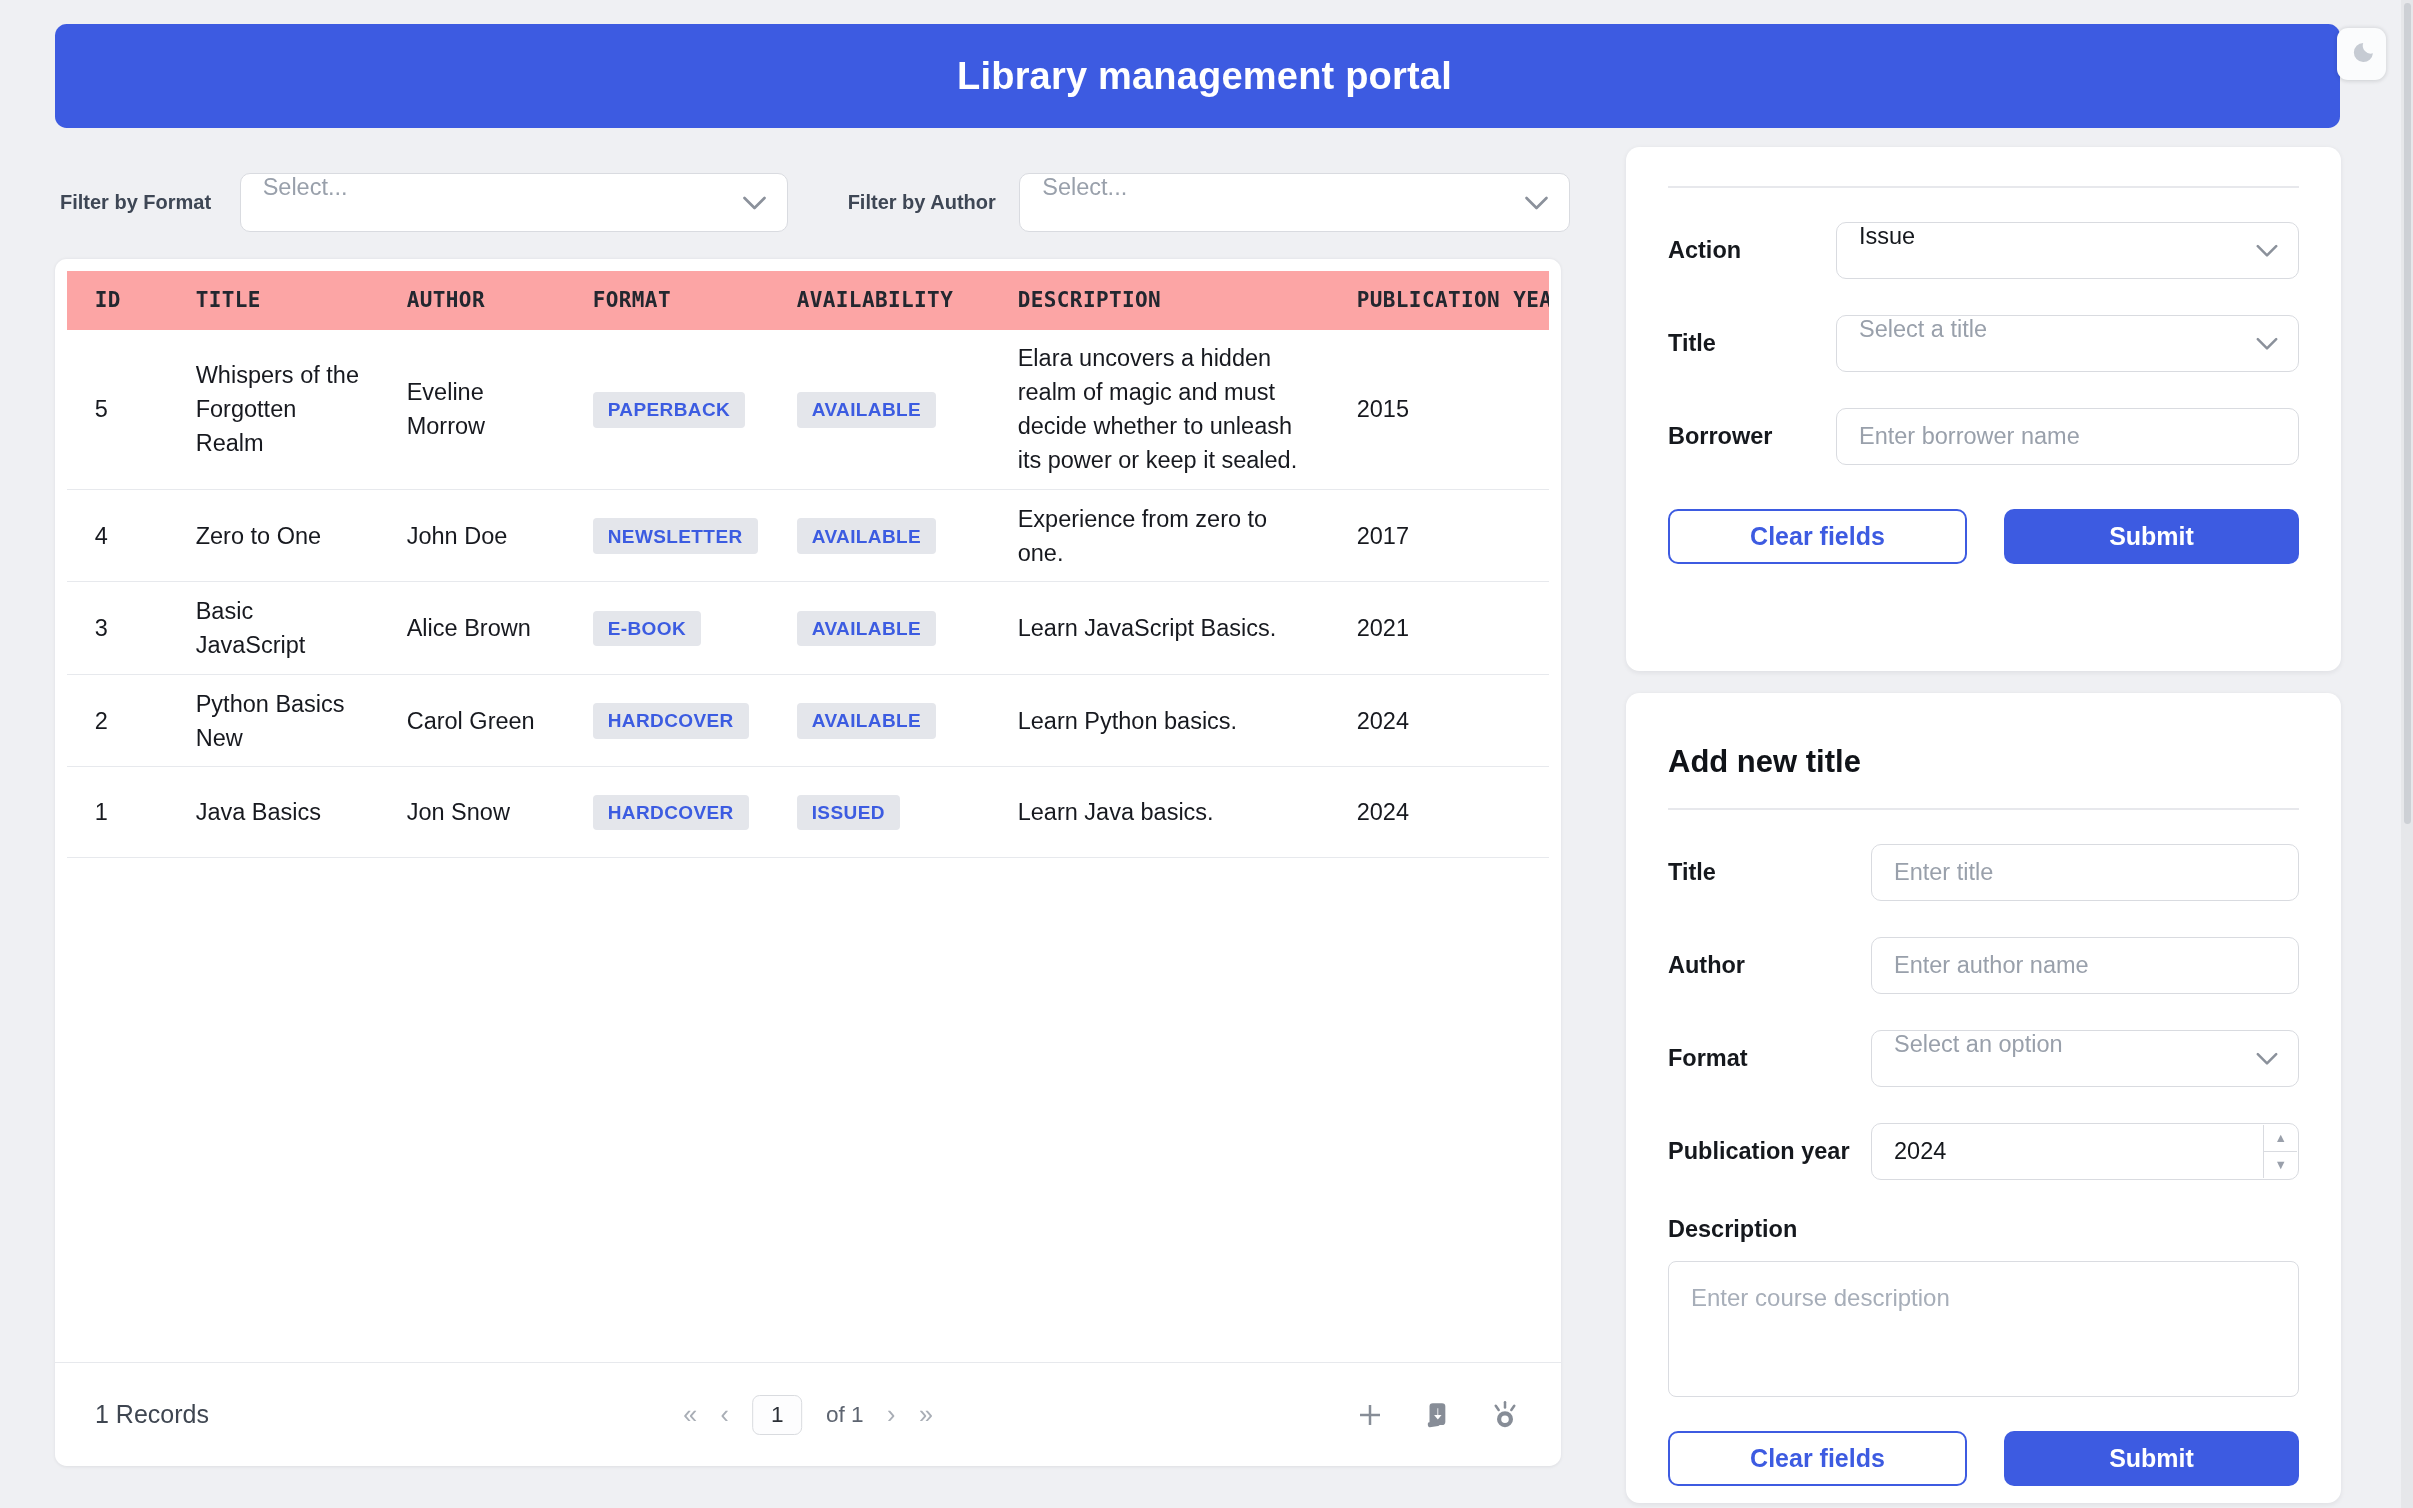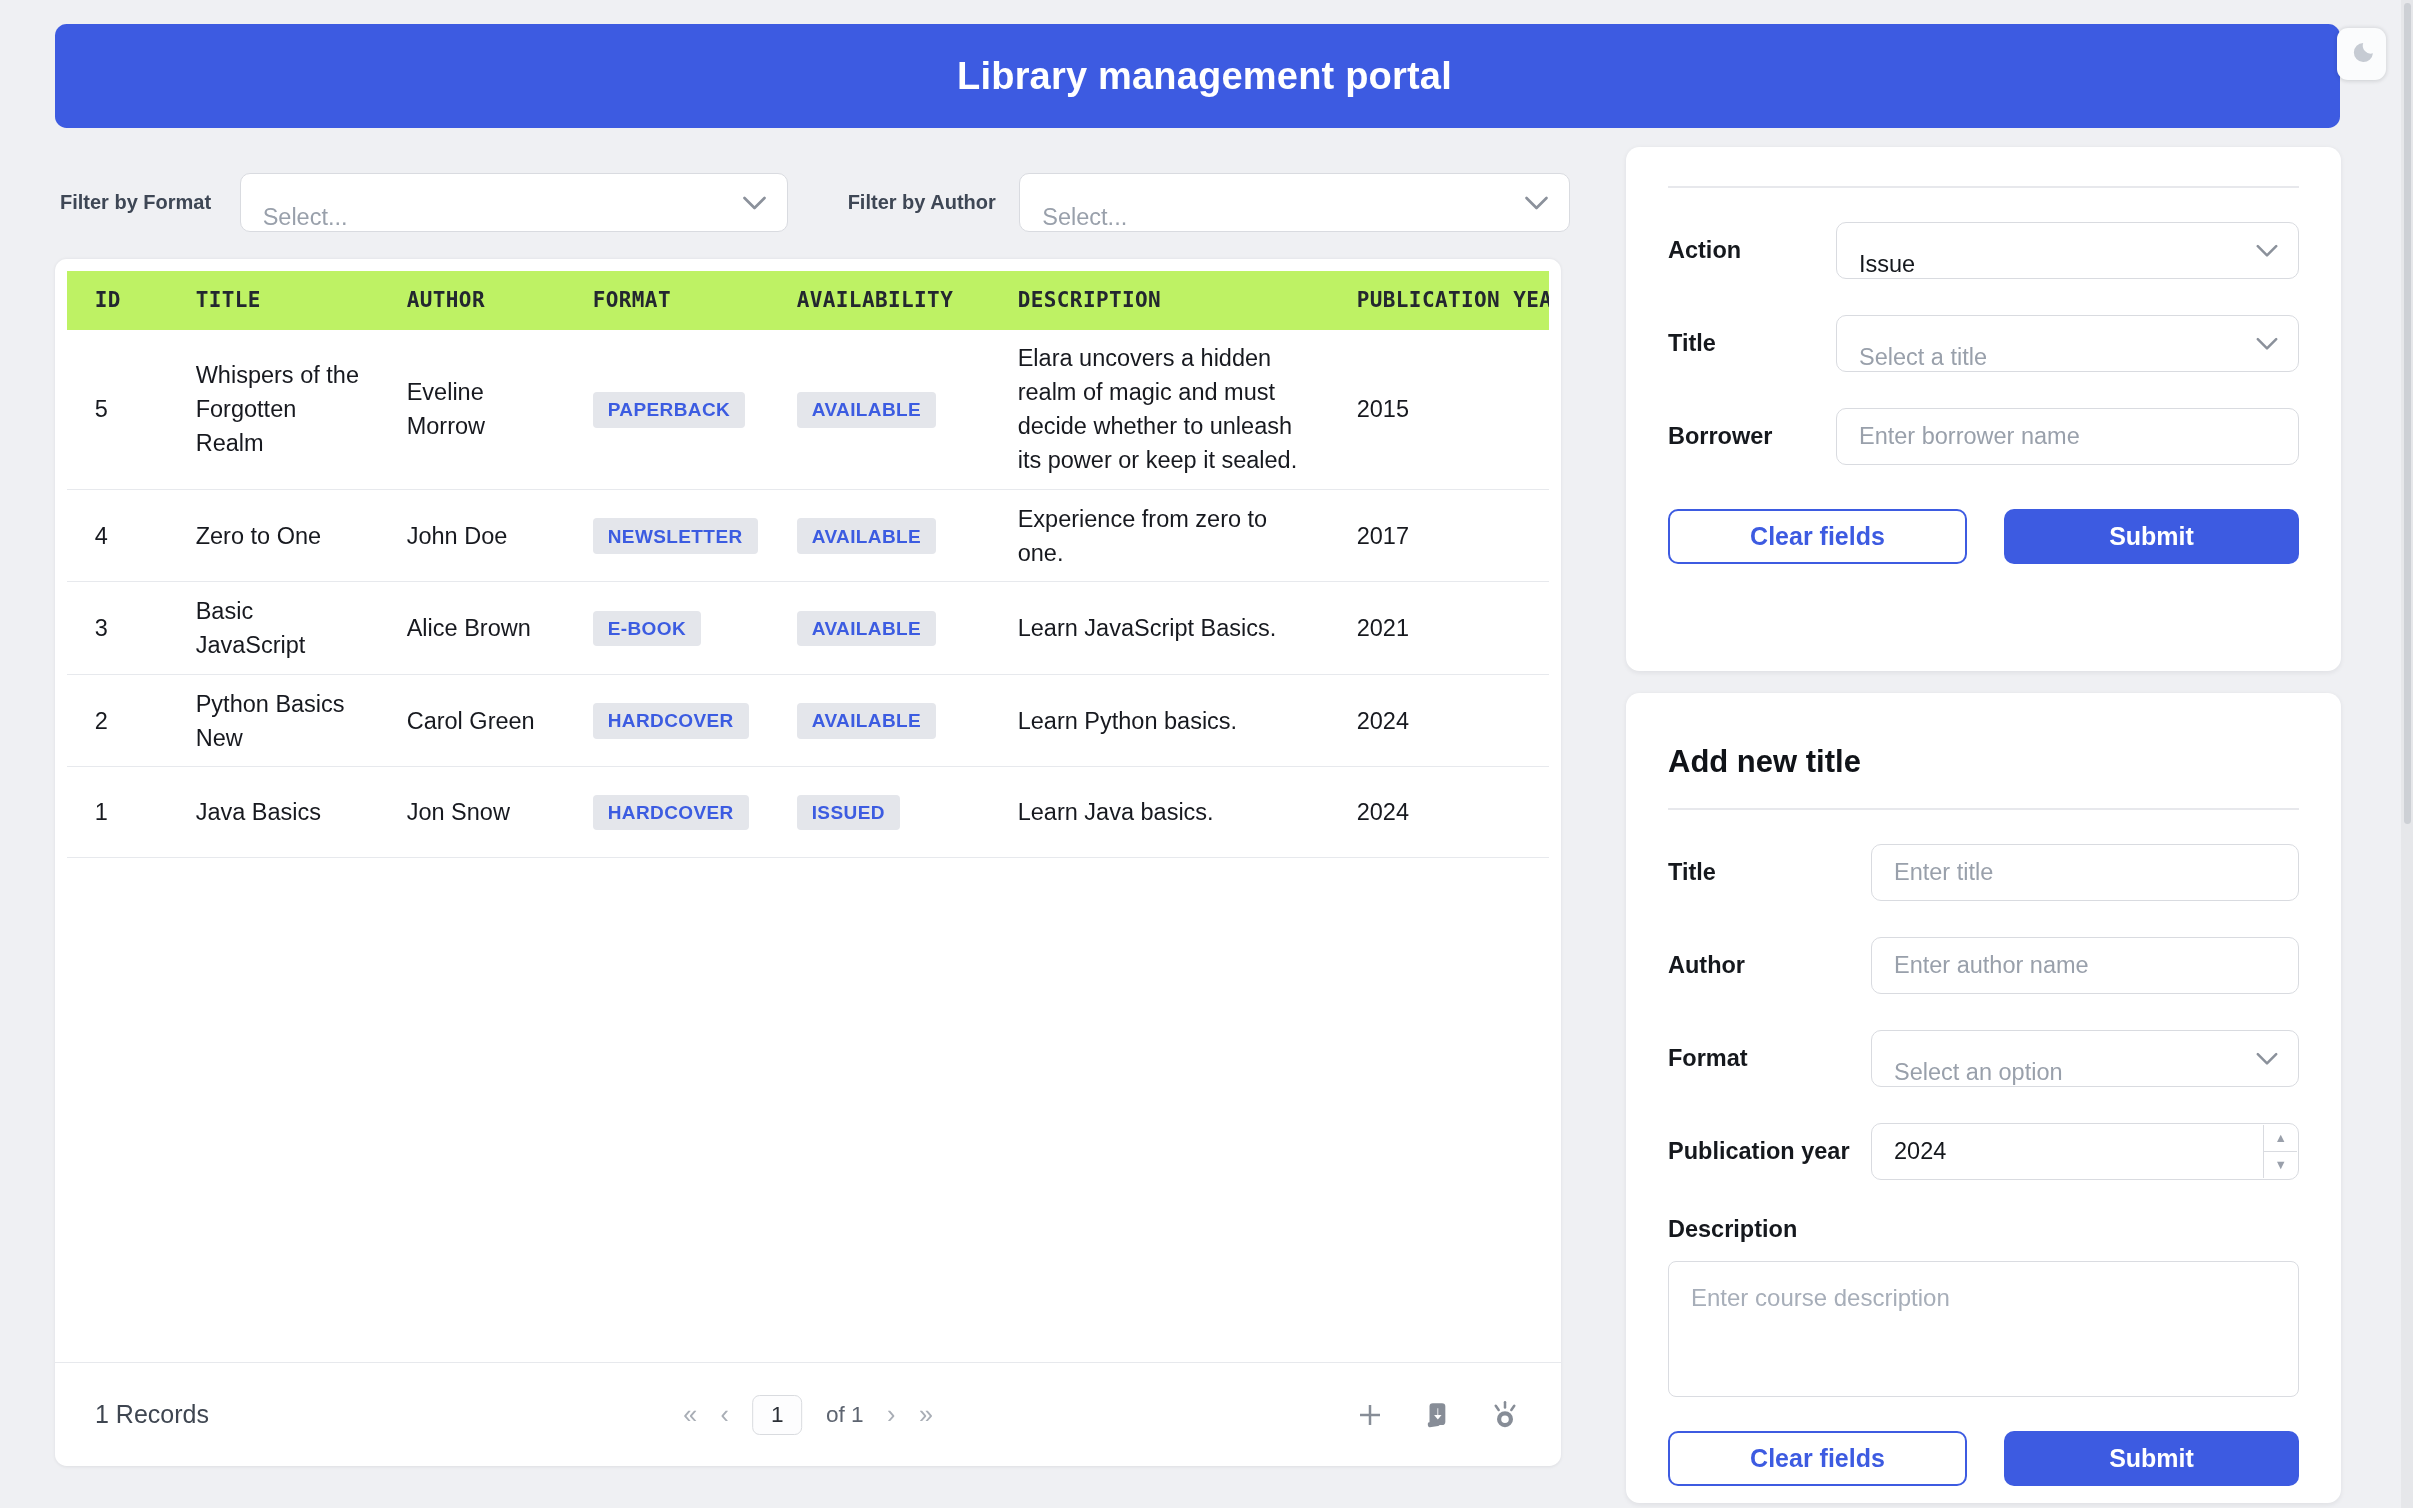--- a/index.html
+++ b/index.html
@@ -40,41 +40,41 @@
 
   
   .filters {
     position:absolute; left:60px; top:173px; height:59px;
     display:flex; align-items:center;
   }
   .filter-label { font-size:20px; font-weight:600; color:#3e4755; }
   .select {
     position:relative; height:59px; background:#fff;
     border:1.7px solid #d9dbe0; border-radius:10px;
-    display:flex; align-items:flex-end;
+    display:flex; align-items:flex-start;
     padding:0 59px 0 22px; font-size:23.5px; cursor:pointer;
   }
   .select .chev { position:absolute; right:20px; top:50%; transform:translateY(-50%); }
   .placeholder { color:#99a0ab; }
   .value { color:#15181d; }
   .f-sel-1 { width:548px; margin-left:28.5px; }
   .f-label-2 { margin-left:60px; }
   .f-sel-2 { width:551px; margin-left:23.5px; }
 
   
   .table-card {
     position:absolute; left:55px; top:259px; width:1506px; height:1207px;
     background:#fff; border-radius:11.7px;
     box-shadow:0 0.8px 3.4px rgba(25,30,40,.08);
     display:flex; flex-direction:column; overflow:hidden;
   }
   .grid-viewport { flex:1; overflow:hidden; padding:11.7px 11.7px 0 11.7px; }
   table { border-collapse:collapse; table-layout:fixed; width:1482px; }
   th {
-    height:59px; background:#bef264; text-align:left;
+    height:59px; background:#fca5a5; text-align:left;
     padding:0 8.4px 0 28px;
     font-family:"DejaVu Sans Mono", monospace;
     font-size:21px; font-weight:700; letter-spacing:0.4px; color:#23272f;
     white-space:nowrap; overflow:hidden;
   }
   tbody tr { height:91px; }
   td {
     padding:11.7px 17px 11.7px 28px;
     border-bottom:0.8px solid #e7e9ed;
     font-size:23.5px; line-height:34px; color:#17191f;

